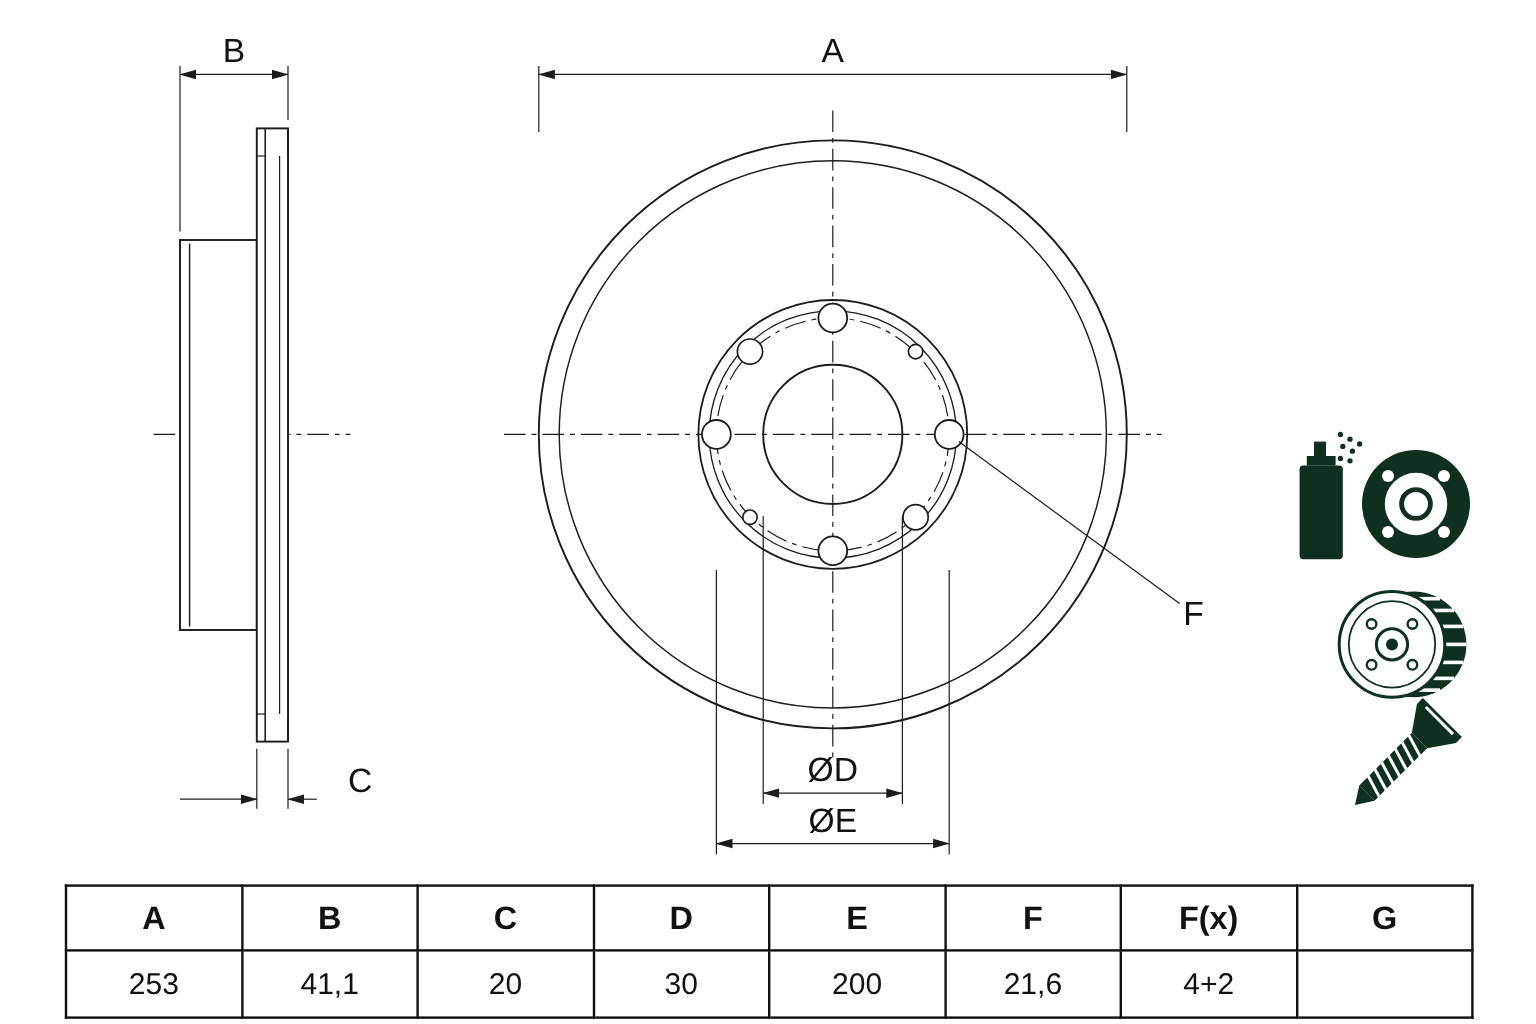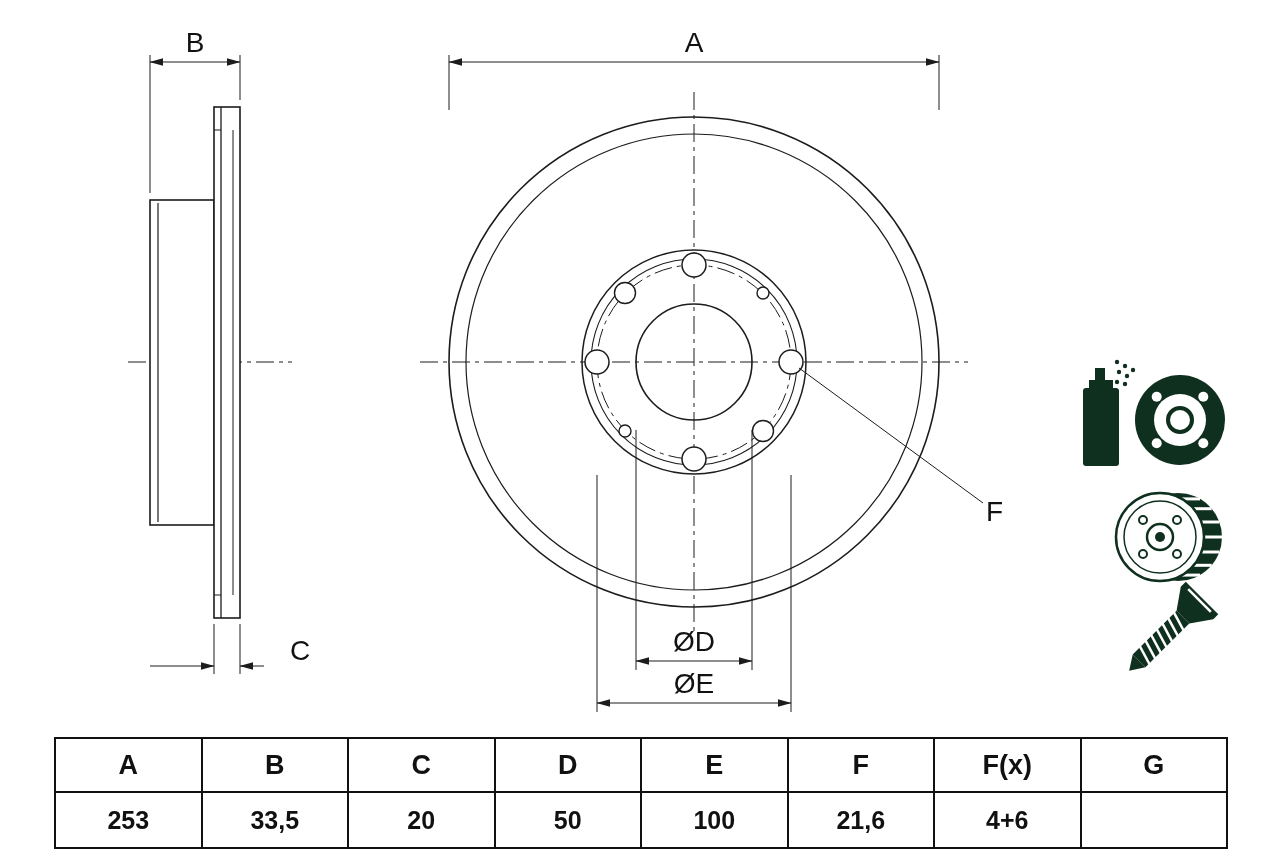--- a/index.html
+++ b/index.html
@@ -3,21 +3,21 @@
 <meta charset="utf-8">
 <style>
   html,body{margin:0;padding:0;background:#ffffff;}
   #page{position:relative;width:1280px;height:853px;background:#fff;font-family:"Liberation Sans",sans-serif;overflow:hidden;}
   svg{position:absolute;left:0;top:0;}
   svg text{font-family:"Liberation Sans",sans-serif;fill:#111;}
   .dimlabel{font-size:28px;}
   table.spec{position:absolute;left:54px;top:737px;width:1174px;border-collapse:collapse;table-layout:fixed;background:#fff;}
   table.spec th, table.spec td{border:2px solid #111;text-align:center;vertical-align:middle;color:#111;}
   table.spec th{height:50px;font-size:27px;font-weight:bold;}
-  table.spec td{height:52px;font-size:25px;font-weight:bold;margin-top:32px;}
+  table.spec td{height:52px;font-size:25px;font-weight:normal;margin-top:32px;}
 </style>
 </head>
 <body>
 
 <div id="page">
 
   <svg width="1280" height="730" viewBox="0 0 1280 730">
     <defs>
       <marker id="arr" viewBox="0 0 12 8" refX="11.5" refY="4" markerWidth="14" markerHeight="10" orient="auto-start-reverse" markerUnits="userSpaceOnUse">
         <path d="M0,0.6 L12,4 L0,7.4 z" fill="#1c1c1c"></path>
@@ -176,24 +176,24 @@
         <th>D</th>
         <th>E</th>
         <th>F</th>
         <th>F(x)</th>
         <th>G</th>
       </tr>
     </thead>
     <tbody>
       <tr>
         <td>253</td>
-        <td>33,5</td>
+        <td>41,1</td>
         <td>20</td>
-        <td>50</td>
-        <td>100</td>
+        <td>30</td>
+        <td>200</td>
         <td>21,6</td>
-        <td>4+6</td>
+        <td>4+2</td>
         <td></td>
       </tr>
     </tbody>
   </table>
 
 </div>
 
 </body></html>

